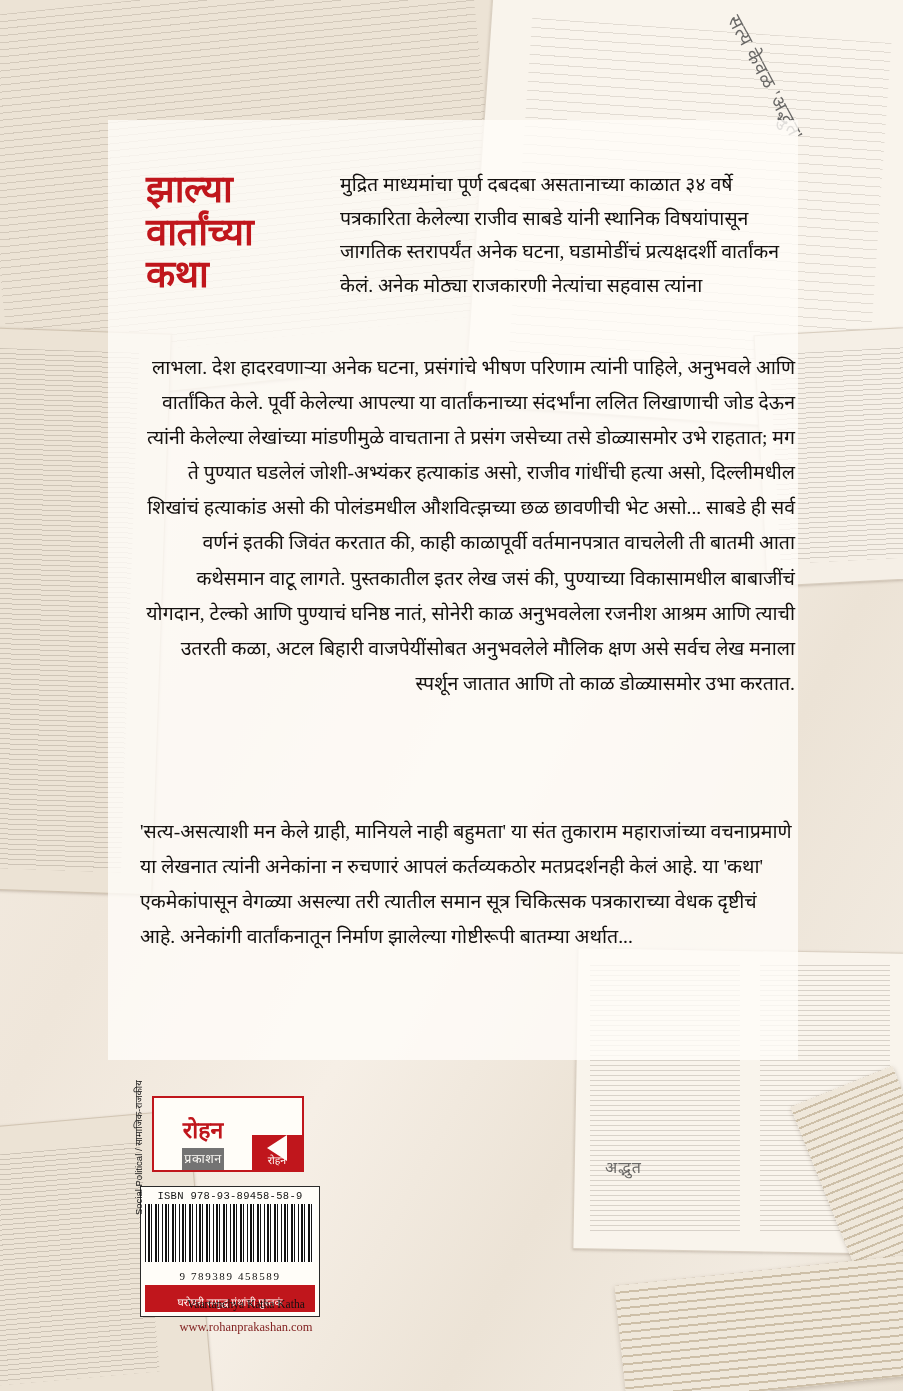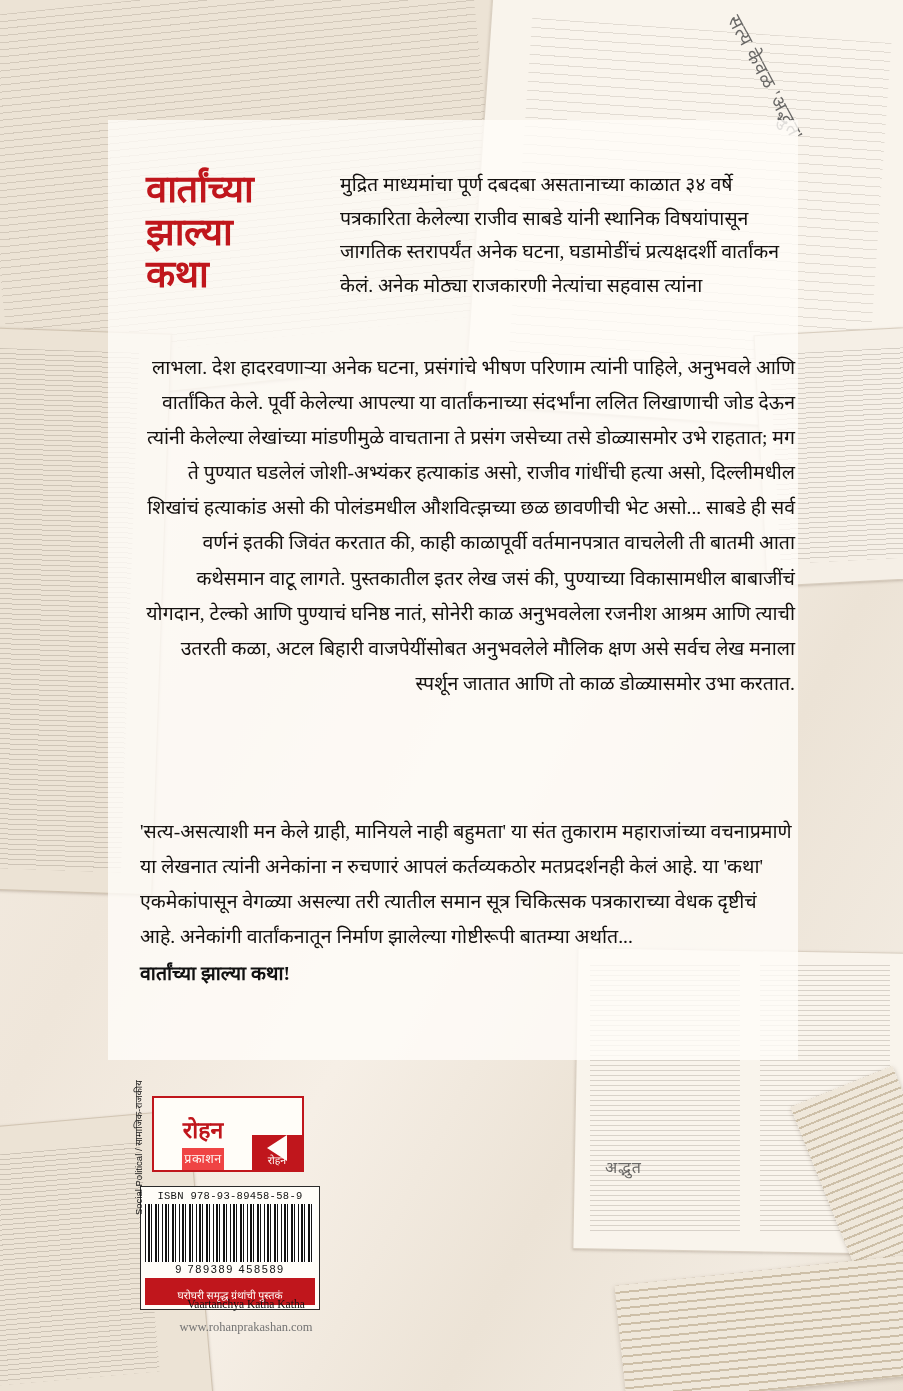--- a/index.html
+++ b/index.html
@@ -177,21 +177,21 @@
     font-family: "Liberation Serif", serif;
     color: #c0161c;
   }
   .pub-name {
     font-size: 23px;
     font-weight: bold;
     line-height: 1;
   }
   .pub-sub {
     margin-top: 6px;
-    background: #ef4444;
+    background: #737373;
     color: #fffdf8;
     font-size: 12.5px;
     padding: 2px 2px 3px;
     letter-spacing: 0.5px;
   }
   .pub-logo-right {
     width: 50px;
     background: #c0161c;
     position: relative;
     display: flex;
@@ -241,25 +241,25 @@
     width: 100%;
     background-image:
       repeating-linear-gradient(to right,
         #111 0px, #111 1px, #fff 1px, #fff 3px,
         #111 3px, #111 5px, #fff 5px, #fff 6px,
         #111 6px, #111 7px, #fff 7px, #fff 10px,
         #111 10px, #111 12px, #fff 12px, #fff 13px,
         #111 13px, #111 14px, #fff 14px, #fff 17px);
   }
   .barcode-digits {
-    font-family: Liberation Sans, sans-serif;
+    font-family: Liberation Serif, serif;
     font-size: 11px;
     letter-spacing: 1.6px;
     color: #111;
-    margin-top: 1px;
+    margin-top: 8px;
   }
   .isbn-footer {
     margin-top: 3px;
     background: #c0161c;
     color: #fffdf8;
     font-family: "Liberation Serif", serif;
     font-size: 10.5px;
     padding: 10px 0 3px;
   }
   .category-vert {
@@ -284,21 +284,21 @@
     color: #111;
   }
   .website {
     position: absolute;
     left: 140px;
     top: 1320px;
     width: 212px;
     text-align: center;
     font-family: "Liberation Serif", serif;
     font-size: 12.5px;
-    color: #737373;
+    color: #7f1d1d;
   }
 </style>
 </head>
 <body>
 
 <div id="page">
 
   <div class="bg-base"></div>
 
   <div class="paper-sheet dark" style="left:-30px; top:-40px; width:560px; height:420px; transform: rotate(-6deg);"></div>
@@ -322,30 +322,29 @@
 
   <div class="edge-stack" style="left:820px; top:1080px; width:110px; height:180px; transform: rotate(-22deg);"></div>
   <div class="edge-stack" style="left:620px; top:1270px; width:300px; height:120px; transform: rotate(-6deg);"></div>
 
   <div class="paper-sheet dark" style="left:-60px; top:1120px; width:260px; height:300px; transform: rotate(-5deg);"></div>
   <div class="newsprint fine" style="left:-40px; top:1150px; width:190px; height:230px; transform: rotate(-5deg);"></div>
 
   <div class="text-panel"></div>
 
   <div class="masthead">
+    <div>झाल्या</div>
     <div>वार्तांच्या</div>
-    <div>झाल्या</div>
     <div>कथा</div>
   </div>
 
   <div class="blurb-top">मुद्रित माध्यमांचा पूर्ण दबदबा असतानाच्या काळात ३४ वर्षे पत्रकारिता केलेल्या राजीव साबडे यांनी स्थानिक विषयांपासून जागतिक स्तरापर्यंत अनेक घटना, घडामोडींचं प्रत्यक्षदर्शी वार्तांकन केलं. अनेक मोठ्या राजकारणी नेत्यांचा सहवास त्यांना</div>
   <div class="blurb-main">लाभला. देश हादरवणाऱ्या अनेक घटना, प्रसंगांचे भीषण परिणाम त्यांनी पाहिले, अनुभवले आणि वार्तांकित केले. पूर्वी केलेल्या आपल्या या वार्तांकनाच्या संदर्भांना ललित लिखाणाची जोड देऊन त्यांनी केलेल्या लेखांच्या मांडणीमुळे वाचताना ते प्रसंग जसेच्या तसे डोळ्यासमोर उभे राहतात; मग ते पुण्यात घडलेलं जोशी-अभ्यंकर हत्याकांड असो, राजीव गांधींची हत्या असो, दिल्लीमधील शिखांचं हत्याकांड असो की पोलंडमधील औशवित्झच्या छळ छावणीची भेट असो... साबडे ही सर्व वर्णनं इतकी जिवंत करतात की, काही काळापूर्वी वर्तमानपत्रात वाचलेली ती बातमी आता कथेसमान वाटू लागते. पुस्तकातील इतर लेख जसं की, पुण्याच्या विकासामधील बाबाजींचं योगदान, टेल्को आणि पुण्याचं घनिष्ठ नातं, सोनेरी काळ अनुभवलेला रजनीश आश्रम आणि त्याची उतरती कळा, अटल बिहारी वाजपेयींसोबत अनुभवलेले मौलिक क्षण असे सर्वच लेख मनाला स्पर्शून जातात आणि तो काळ डोळ्यासमोर उभा करतात.</div>
   <div class="blurb-second">
     <span>'सत्य-असत्याशी मन केले ग्राही, मानियले नाही बहुमता' या संत तुकाराम महाराजांच्या वचनाप्रमाणे या लेखनात त्यांनी अनेकांना न रुचणारं आपलं कर्तव्यकठोर मतप्रदर्शनही केलं आहे. या 'कथा' एकमेकांपासून वेगळ्या असल्या तरी त्यातील समान सूत्र चिकित्सक पत्रकाराच्या वेधक दृष्टीचं आहे. अनेकांगी वार्तांकनातून निर्माण झालेल्या गोष्टीरूपी बातम्या अर्थात...</span>
-    <div class="tagline">वार्तांच्या झाल्या कथा!</div>
   </div>
 
   <div class="pub-logo">
     <div class="pub-logo-left">
       <div class="pub-name">रोहन</div>
       <div class="pub-sub">प्रकाशन</div>
     </div>
     <div class="pub-logo-right">
       <span class="pub-mark"></span>
       <span class="pub-mark-label">रोहन</span>

